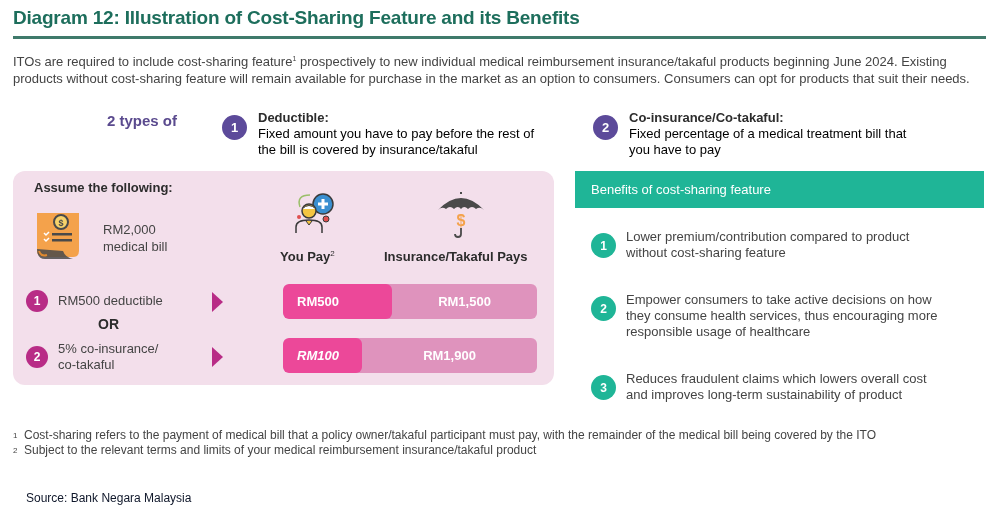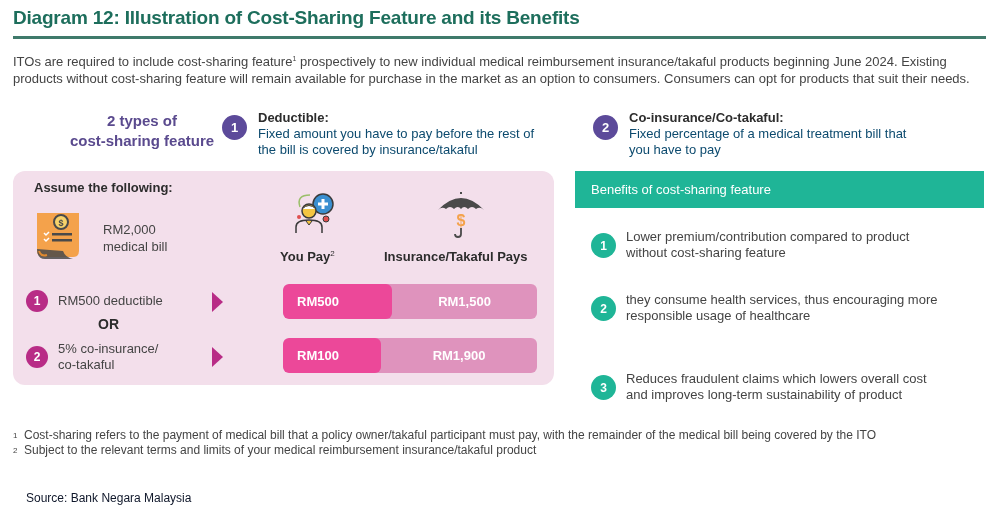--- a/index.html
+++ b/index.html
@@ -9,21 +9,21 @@
   .title { position: absolute; left: 13px; top: 7px; font-size: 19px; font-weight: bold; color: #1d6e5c; letter-spacing: -0.2px; }
   .title-rule { position: absolute; left: 13px; top: 36px; width: 973px; height: 3px; background: #3f7a6b; }
 
   .intro { position: absolute; left: 13px; top: 50px; width: 975px; font-size: 13px; line-height: 17px; color: #444; }
 
   .types-label { position: absolute; left: 30px; top: 111px; width: 160px; text-align: center; font-size: 15px; font-weight: bold; color: #5a4a8e; line-height: 20px; margin-left: 32px; }
 
   .type-item { position: absolute; display: flex; align-items: flex-start; }
   .num-purple { width: 25px; height: 25px; border-radius: 50%; background: #5c4a9a; color: #fff; font-weight: bold; font-size: 13px; display: flex; align-items: center; justify-content: center; flex-shrink: 0; margin-top: 5px; margin-right: 11px; }
   .type-text .t-head { font-size: 13px; font-weight: bold; color: #2c2c2c; line-height: 16px; }
-  .type-text .t-desc { font-size: 13px; color: #0c4a6e; line-height: 16px; }
+  .type-text .t-desc { font-size: 13px; color: #000000; line-height: 16px; }
 
   .pink-panel { position: absolute; left: 13px; top: 171px; width: 541px; height: 214px; background: #f3dfeb; border-radius: 12px; }
   .assume { position: absolute; left: 34px; top: 180px; font-size: 13px; font-weight: bold; color: #2c2c2c; }
   .bill-icon { position: absolute; left: 35px; top: 211px; width: 46px; height: 50px; }
   .bill-text { position: absolute; left: 103px; top: 221px; font-size: 13px; line-height: 17px; color: #444; }
 
   .scen { position: absolute; display: flex; align-items: center; }
   .num-mag { width: 22px; height: 22px; border-radius: 50%; background: #b82c86; color: #fff; font-weight: bold; font-size: 12px; display: flex; align-items: center; justify-content: center; margin-right: 10px; flex-shrink: 0; }
   .scen-text { font-size: 13px; color: #444; line-height: 16px; }
   .or { position: absolute; left: 98px; top: 316px; font-size: 14px; font-weight: bold; color: #2c2c2c; }
@@ -54,21 +54,20 @@
 
 <div class="title">Diagram 12: Illustration of Cost-Sharing Feature and its Benefits</div>
 <div class="title-rule"></div>
 
 <div class="intro">
   <span>ITOs are required to include cost-sharing feature</span><sup style="font-size:7px">1</sup><span> prospectively to new individual medical reimbursement insurance/takaful products beginning June 2024. Existing products without cost-sharing feature will remain available for purchase in the market as an option to consumers. Consumers can opt for products that suit their needs.</span>
 </div>
 
 <div class="types-label">
   <div>2 types of</div>
-  <div>cost-sharing feature</div>
 </div>
 
 <div class="type-item" style="left:222px; top:110px;">
   <div class="num-purple">1</div>
   <div class="type-text">
     <div class="t-head">Deductible:</div>
     <div class="t-desc">Fixed amount you have to pay before the rest of</div>
     <div class="t-desc">the bill is covered by insurance/takaful</div>
   </div>
 </div>
@@ -138,36 +137,37 @@
 </svg>
 
 <div class="col-head" style="left:280px;"><span>You Pay</span><sup>2</sup></div>
 <div class="col-head" style="left:384px;">Insurance/Takaful Pays</div>
 
 <div class="bar" style="top:284px;">
   <div class="you" style="width:109px;">RM500</div>
   <div class="ins">RM1,500</div>
 </div>
 <div class="bar" style="top:338px;">
-  <div class="you" style="width:98px;">RM100</div>
+  <div class="you" style="width:79px;font-style:italic;">RM100</div>
   <div class="ins">RM1,900</div>
 </div>
 
 <div class="ben-head">Benefits of cost-sharing feature</div>
 
 <div class="ben-item" style="top:229px;">
   <div class="num-teal">1</div>
   <div class="ben-text">
     <div>Lower premium/contribution compared to product</div>
     <div>without cost-sharing feature</div>
   </div>
 </div>
 <div class="ben-item" style="top:292px;">
   <div class="num-teal" style="margin-top:4px;">2</div>
   <div class="ben-text">
+    <div>Empower consumers to take active decisions on how</div>
     <div>they consume health services, thus encouraging more</div>
     <div>responsible usage of healthcare</div>
   </div>
 </div>
 <div class="ben-item" style="top:371px;">
   <div class="num-teal">3</div>
   <div class="ben-text">
     <div>Reduces fraudulent claims which lowers overall cost</div>
     <div>and improves long-term sustainability of product</div>
   </div>

